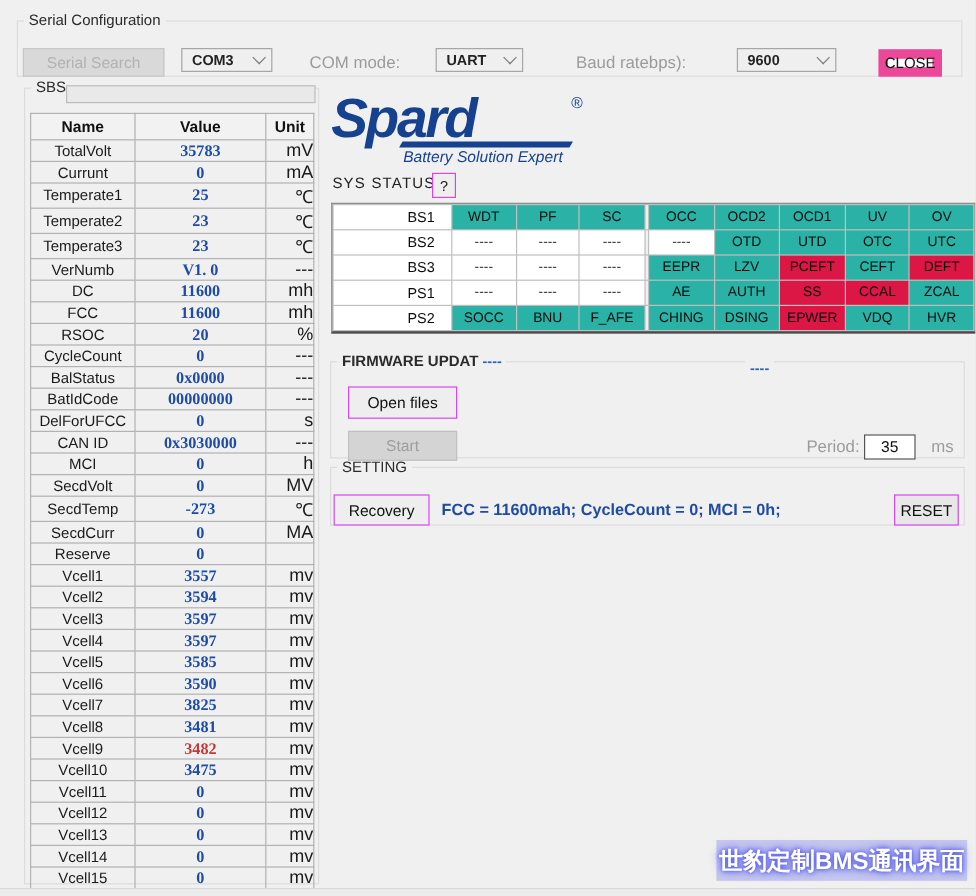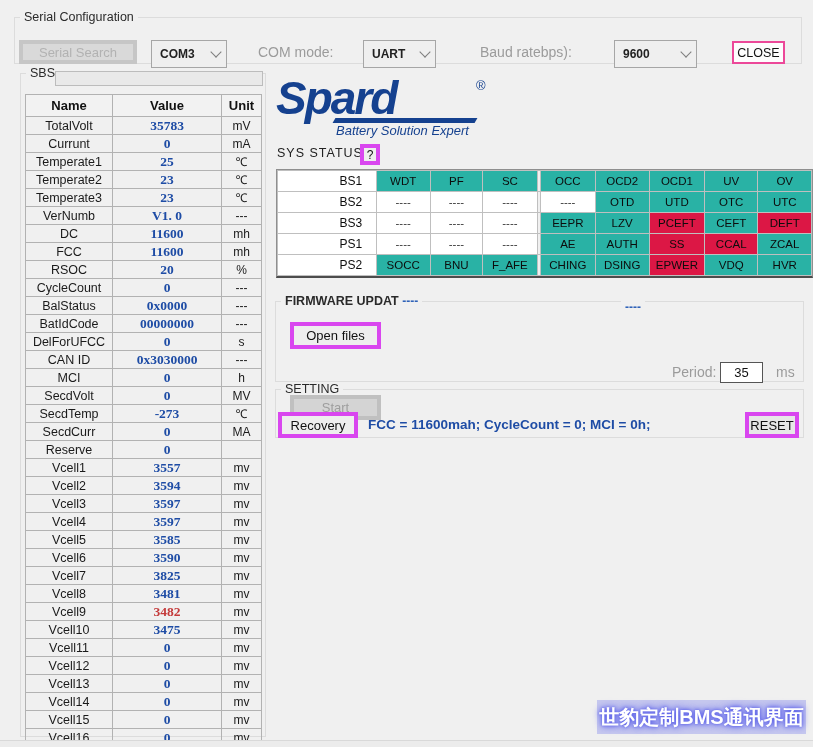--- a/index.html
+++ b/index.html
@@ -5,47 +5,47 @@
   html,body{margin:0;padding:0;background:#e8e8e8;}
   #app{
     position:relative;width:813px;height:747px;background:#f0f0f0;
     font-family:"Liberation Sans",sans-serif;overflow:hidden;
     --teal:#29b2a5;--red:#dc1745;--valblue:#1e4ca5;--alert:#c43a3a;--logoblue:#15418f;
   }
   fieldset{position:absolute;border:1px solid #dcdcdc;margin:0;padding:0;}
   legend{font-size:12.5px;color:#2a2a2a;padding:0 4px;margin-left:5px;margin-top:8px;}
   
   .btn{
-    box-sizing:border-box;background:#eeeeee;border:4px solid #d946ef;color:#111;
+    box-sizing:border-box;background:#eeeeee;border:1px solid #d946ef;color:#111;
     font-size:13px;text-align:center;display:flex;align-items:center;justify-content:center;
     font-family:"Liberation Sans",sans-serif;
   }
   .btn.disabled{background:#d9d9d9;border-color:#c6c6c6;color:#b2b2b2;}
   .combo{
-    box-sizing:border-box;position:absolute;height:28px;background:#efefef;border:1px solid #a6a6a6;
+    box-sizing:border-box;position:absolute;height:20px;background:#efefef;border:1px solid #a6a6a6;
     display:flex;align-items:center;justify-content:space-between;padding:0 6px 0 8px;
   }
   .combo .val{font-size:12px;font-weight:bold;color:#222;}
   .chev{width:7px;height:7px;border-right:1.5px solid #7e7e7e;border-bottom:1.5px solid #7e7e7e;
     transform:rotate(45deg);margin-top:-4px;}
   .graylab{position:absolute;font-size:14px;color:#9b9b9b;white-space:nowrap;}
-  #close-btn{box-sizing:border-box;position:absolute;background:#fdfdfd;border:2px solid #ec4899;
+  #close-btn{box-sizing:border-box;position:absolute;background:#fdfdfd;border:8px solid #ec4899;
     font-size:12.5px;color:#111;}
   
   #sbs-progress{position:absolute;left:34px;top:-9px;width:206px;height:13px;
     background:#e9e9e9;border:1px solid #bcbcbc;}
   #sbs-table{border-collapse:collapse;position:absolute;left:4px;top:14px;width:236px;table-layout:fixed;}
   #sbs-table td,#sbs-table th{border:1px solid #b2b2b2;padding:0;height:17px;overflow:hidden;white-space:nowrap;}
   #sbs-table{border:1px solid #8e8e8e;}
   #sbs-table th{background:#f2f2f2;font-size:13px;font-weight:bold;color:#111;height:21px;}
   #sbs-table td.name{font-size:12.5px;color:#1a1a1a;text-align:center;}
   #sbs-table td.value{font-family:"Liberation Serif",serif;font-weight:bold;font-size:13.5px;
     color:var(--valblue);text-align:center;}
   #sbs-table td.value.alert{color:var(--alert);}
-  #sbs-table td.unit{font-size:12px;color:#1a1a1a;text-align:center;margin-top:30px;}
+  #sbs-table td.unit{font-size:15px;color:#1a1a1a;text-align:right;margin-top:30px;}
   
   #logo{position:absolute;left:276px;top:76px;width:230px;height:62px;}
   #logo-text{font-size:46px;font-weight:bold;font-style:italic;color:var(--logoblue);
     letter-spacing:-2px;line-height:44px;}
   #logo-reg{position:absolute;left:200px;top:2px;font-size:13px;color:var(--logoblue);}
   #logo-bar{position:absolute;left:58px;top:42px;width:142px;height:5px;background:var(--logoblue);
     transform:skewX(-30deg);}
   #logo-tagline{position:absolute;left:60px;top:47px;font-size:13px;font-style:italic;
     color:var(--logoblue);white-space:nowrap;}
   
@@ -60,21 +60,21 @@
   #status-grid td.ok{background:var(--teal);}
   #status-grid td.alarm{background:var(--red);}
   #status-grid td.none{background:#ffffff;color:#333;}
   
   #fw-group{left:275px;top:294px;width:527px;height:86px;}
   #fw-group legend{font-weight:bold;}
   .bluedash{color:#2f62b8;font-weight:bold;font-size:12px;}
   #fw-dash2{position:absolute;left:345px;top:-8px;background:#f0f0f0;padding:0 4px;}
   #open-files-btn{position:absolute;left:14px;top:14px;width:91px;height:27px;}
   #start-btn{position:absolute;left:14px;top:51px;width:91px;height:25px;background:#d4d4d4;
-    border-color:#c0c0c0;color:#9e9e9e;margin-top:36px;}
+    border-color:#c0c0c0;color:#9e9e9e;}
   #period-label{left:396px;top:56px;}
   #period-input{box-sizing:border-box;position:absolute;left:444px;top:54px;width:43px;height:21px;
     border:1px solid #555;background:#fff;font-size:13px;text-align:center;color:#111;
     font-family:"Liberation Sans",sans-serif;padding:0;}
   #period-unit{left:500px;top:56px;}
   
   #set-group{left:275px;top:382px;width:527px;height:54px;}
   #recovery-btn{position:absolute;left:2px;top:16px;width:80px;height:26px;}
   #setting-info{position:absolute;left:92px;top:21px;font-size:13.5px;font-weight:bold;
     color:var(--valblue);white-space:nowrap;}

